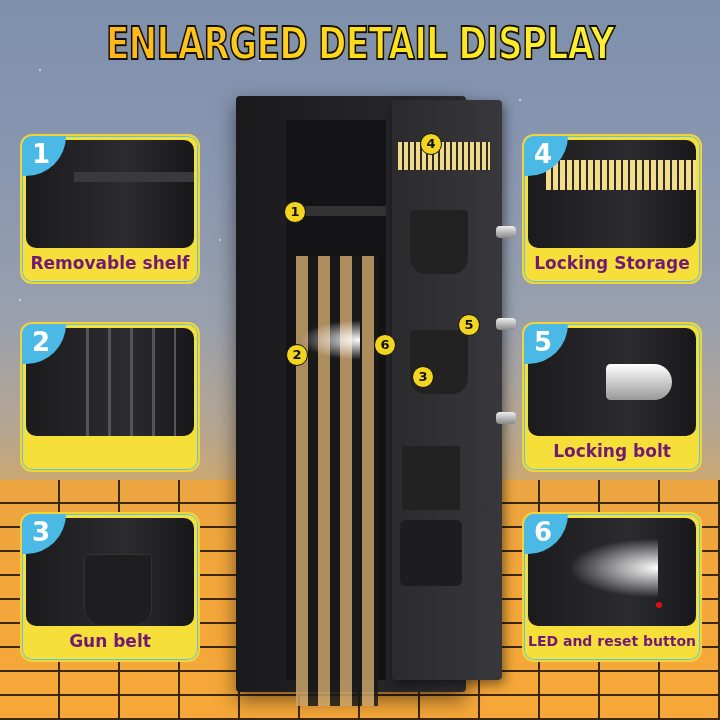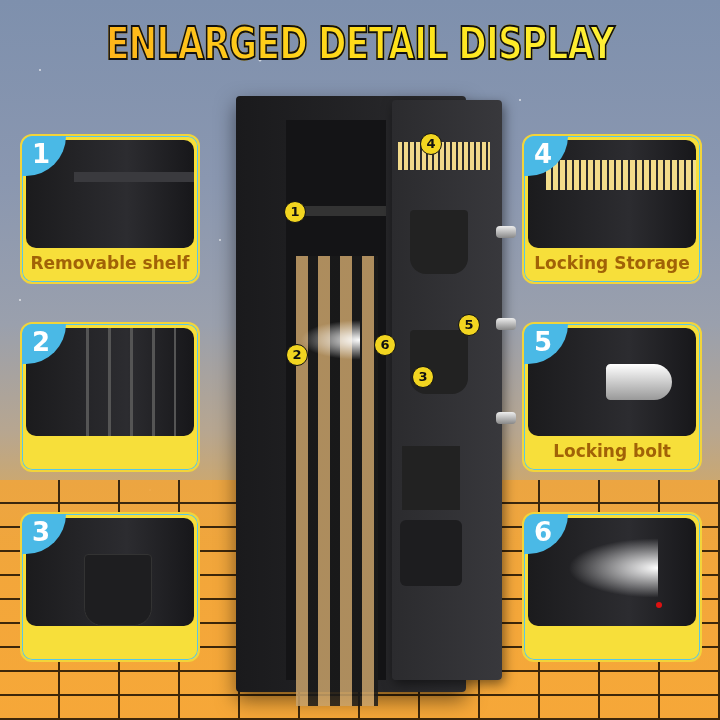--- a/index.html
+++ b/index.html
@@ -27,21 +27,21 @@
     font-weight:bold;font-size:44px;letter-spacing:-1px;transform:scaleX(.78);transform-origin:center;
     background:linear-gradient(90deg,#ffb21a,#ffe51a 60%,#fff23a);-webkit-background-clip:text;color:transparent;
     -webkit-text-stroke:2px #111;}
   .card{position:absolute;width:176px;height:146px;border-radius:12px;background:#f7df3a;border:2px solid #f2d43a;
     box-shadow:0 0 0 1px #59c6e8 inset;overflow:hidden;}
   .card .photo{position:absolute;left:4px;top:4px;right:4px;height:108px;border-radius:10px;
     background:linear-gradient(90deg,#1b1b1d,#2c2c30 60%,#17171a);overflow:hidden;}
   .card .num{position:absolute;left:0;top:0;width:44px;height:40px;background:#4ab9e6;border-radius:0 0 40px 0;
     color:#fff;font-weight:bold;font-size:26px;line-height:36px;padding-left:10px;box-sizing:border-box;}
   .card .cap{position:absolute;left:0;right:0;bottom:4px;height:30px;text-align:center;font-weight:bold;
-    font-size:17px;line-height:30px;color:#a16207;}
+    font-size:17px;line-height:30px;color:#701a75;}
   .card.small .cap{font-size:14px;}
   
   .safe{position:absolute;left:236px;top:96px;width:230px;height:596px;background:linear-gradient(90deg,#1a1a1c,#2c2c2f);
     border-radius:4px;box-shadow:0 8px 20px rgba(0,0,0,.5);}
   .safe .interior{position:absolute;left:50px;top:24px;width:100px;height:560px;background:#141416;}
   .safe .shelf{position:absolute;left:50px;top:110px;width:100px;height:10px;background:#333;}
   .door{position:absolute;left:392px;top:100px;width:110px;height:580px;background:linear-gradient(90deg,#2b2b2e,#38383c);
     border-radius:4px;box-shadow:2px 4px 12px rgba(0,0,0,.5);}
   .ammo{position:absolute;left:6px;top:42px;width:92px;height:28px;
     background:repeating-linear-gradient(90deg,#f1d98a 0 4px,#2a2a2a 4px 6px);}
@@ -74,20 +74,21 @@
     <div style="position:absolute;left:60px;top:0;width:90px;height:108px;background:repeating-linear-gradient(90deg,#555 0 3px,transparent 3px 22px);"></div>
   </div>
   <div class="num">2</div>
 </div>
 
 <div class="card" style="left:20px;top:512px;">
   <div class="photo">
     <div style="position:absolute;left:58px;top:36px;width:66px;height:70px;background:#1e1e20;border-radius:4px 4px 18px 18px;border:1px solid #333;"></div>
   </div>
   <div class="num">3</div>
+  <div class="cap">Gun belt</div>
 </div>
 
 <div class="card" style="left:522px;top:134px;">
   <div class="photo">
     <div style="position:absolute;left:18px;top:20px;width:150px;height:30px;background:repeating-linear-gradient(90deg,#f3dd8a 0 5px,#2a2a2a 5px 7px);"></div>
   </div>
   <div class="num">4</div>
   <div class="cap">Locking Storage</div>
 </div>
 
@@ -98,20 +99,21 @@
   <div class="num">5</div>
   <div class="cap">Locking bolt</div>
 </div>
 
 <div class="card small" style="left:522px;top:512px;">
   <div class="photo">
     <div style="position:absolute;left:40px;top:20px;width:90px;height:60px;background:radial-gradient(ellipse at right,#fff,rgba(255,255,255,0) 70%);"></div>
     <div style="position:absolute;left:128px;top:84px;width:6px;height:6px;border-radius:50%;background:#d11;"></div>
   </div>
   <div class="num">6</div>
+  <div class="cap">LED and reset button</div>
 </div>
 
 <div class="safe">
   <div class="interior"></div>
   <div class="shelf"></div>
   <div class="rifles"></div>
 </div>
 <div class="door">
   <div class="ammo"></div>
   <div class="pocket" style="top:110px;"></div>

